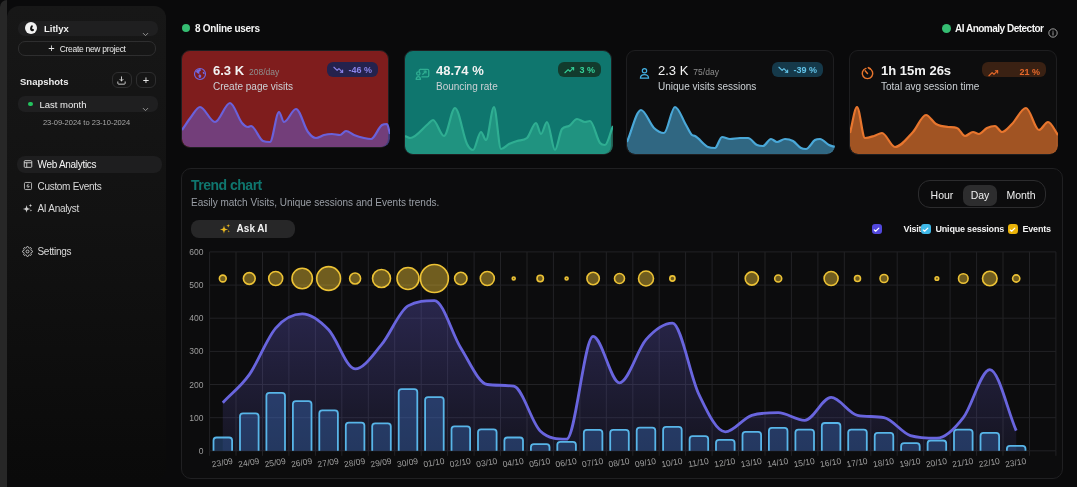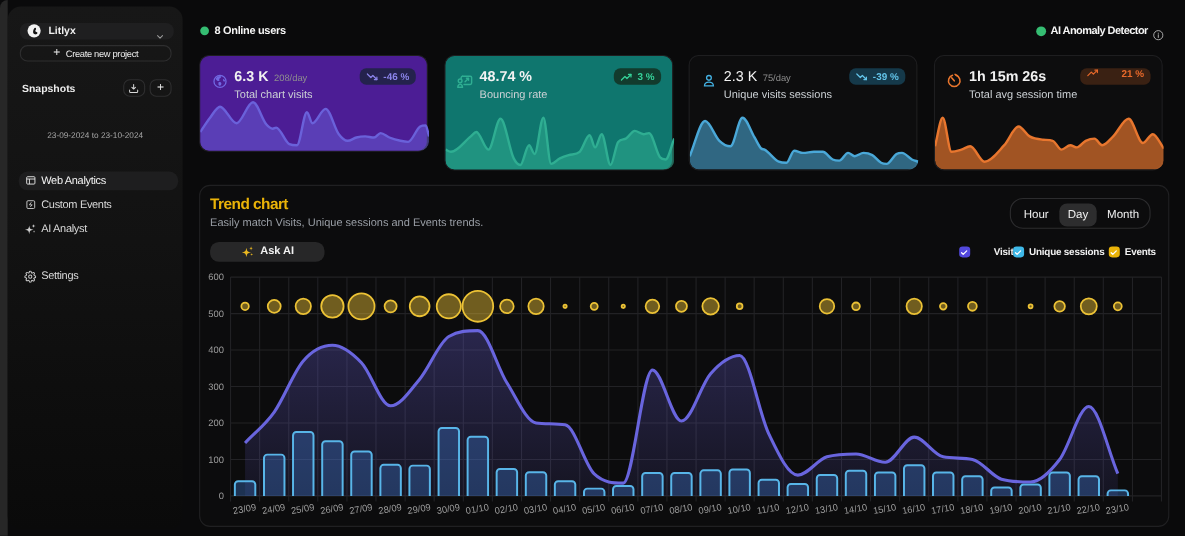--- a/index.html
+++ b/index.html
@@ -23,20 +23,27 @@
       <span style="font-size:8.5px;font-weight:500;letter-spacing:-0.3px;color:#ececec">Create new project</span>
     </div>
 <div style="position:absolute;left:13px;top:69.5px;font-size:9.5px;font-weight:600;color:#ededed">Snapshots</div>
 <div style="position:absolute;left:104.5px;top:66px;width:20px;height:16px;border:1px solid #2e2e2f;border-radius:6px;display:flex;align-items:center;justify-content:center">
       <svg width="11" height="11" viewBox="0 0 24 24" fill="none" stroke="#d9d9d9" stroke-width="2" stroke-linecap="round" stroke-linejoin="round">
         <path d="M12 4v9M8.5 9.5L12 13l3.5-3.5"></path>
         <path d="M4 15v3a2 2 0 0 0 2 2h12a2 2 0 0 0 2-2v-3"></path>
       </svg>
     </div>
 <div style="position:absolute;left:129px;top:66px;width:20px;height:16px;border:1px solid #2e2e2f;border-radius:6px;display:flex;align-items:center;justify-content:center;font-size:11px;color:#e8e8e8;font-weight:400">+</div>
+<div style="position:absolute;left:11px;top:90px;width:140px;height:16px;background:#1f1f20;border-radius:7px;display:flex;align-items:center">
+<div style="width:4.5px;height:4.5px;margin-left:10px;border-radius:50%;background:#23c45e"></div>
+<span style="margin-left:7px;font-size:9.5px;font-weight:500;color:#f0f0f0">Last month</span>
+<div style="position:absolute;right:8px;top:4px"><svg width="9" height="9" viewBox="0 0 24 24" fill="none" stroke="#9a9a9a" stroke-width="2.5" stroke-linecap="round" stroke-linejoin="round">
+          <path d="M6 9l6 6 6-6"></path>
+        </svg></div>
+    </div>
 <div style="position:absolute;left:0;top:112px;width:159px;text-align:center;font-size:7.5px;color:#a8a8a8">23-09-2024 to 23-10-2024</div>
 <div style="position:absolute;left:10px;top:171.7px;width:145px;height:17.2px;display:flex;align-items:center">
       <div style="width:11px;height:11px;margin-left:5px;display:flex;align-items:center;justify-content:center">
         <svg width="10" height="10" viewBox="0 0 24 24" fill="none" stroke="#cfcfcf" stroke-width="2">
           <rect x="3.5" y="3.5" width="17" height="17" rx="2.5"></rect>
           <path d="M13 7l-4 5.5h6L11 17" stroke-linejoin="round"></path>
         </svg>
       </div>
       <span style="margin-left:4.5px;font-size:10px;font-weight:500;letter-spacing:-0.3px;color:#d9d9d9">Custom Events</span>
     </div>
@@ -68,29 +75,29 @@
     </div>
 </div>
 <div style="position:absolute;left:182px;top:24px;width:8px;height:8px;border-radius:50%;background:#35bd72"></div>
 <div style="position:absolute;left:195px;top:22.5px;font-size:10px;font-weight:700;letter-spacing:-0.3px;color:#f5f5f5">8 Online users</div>
 <div style="position:absolute;left:942px;top:24px;width:9px;height:9px;border-radius:50%;background:#35bd72"></div>
 <div style="position:absolute;left:955px;top:23px;font-size:10px;font-weight:700;letter-spacing:-0.5px;color:#f5f5f5">AI Anomaly Detector</div>
 <div style="position:absolute;left:1047.5px;top:23.5px"><svg width="10" height="10" viewBox="0 0 24 24" fill="none" stroke="#b9b9b9" stroke-width="2">
       <circle cx="12" cy="12" r="10"></circle>
       <path d="M12 11v6M12 7.5v.5" stroke-linecap="round"></path>
     </svg></div>
-<div style="position:absolute;left:181px;top:50px;width:208px;height:88px;background:#4c1d95;border:1px solid #1e1e20;border-radius:9px">
+<div style="position:absolute;left:181px;top:50px;width:208px;height:98px;background:#7f1d1d;border:1px solid #1e1e20;border-radius:9px">
 <div style="position:absolute;left:10px;top:15px;width:15px;height:15px;display:flex;align-items:center;justify-content:center">
       <svg width="14" height="14" viewBox="0 0 24 24">
         <circle cx="12" cy="12" r="9.4" fill="none" stroke="#7168e2" stroke-width="2"></circle>
         <path fill="#7168e2" d="M5 8.2C7 4.7 10 3.2 13 3.7c1 1.5.5 3-1 3.5-1 .4-1.5 1.5-1 2.5.6 1.1-.2 2-1.5 1.8C8 11.2 6.5 10.2 5 8.2zM10.3 13.1c1.8-.3 3.5.6 3.8 2 .3 1.2-.5 2.3-1.3 3.2-.7.8-2 .7-2.6-.2-.8-1.3-1-2.5-.6-3.8.2-.6.4-1.1.7-1.2zM17.6 8.3c1 .4 1.9 1.4 2.3 2.6.2.8-.4 1.5-1.2 1.3-1-.2-1.8-1-1.9-2.1-.1-.9.1-2.1.8-1.8z"></path>
       </svg>
     </div>
 <div style="position:absolute;left:31px;top:9.5px;white-space:nowrap"><span style="font-size:13px;font-weight:700;color:#f2f2f2">6.3 K</span><span style="font-size:8.5px;font-weight:500;color:#8f8f8f;margin-left:5px">208/day</span></div>
-<div style="position:absolute;left:31px;top:30px;font-size:10px;color:#ccd1d5;white-space:nowrap">Total chart visits</div>
+<div style="position:absolute;left:31px;top:30px;font-size:10px;color:#ccd1d5;white-space:nowrap">Create page visits</div>
 <div style="position:absolute;right:10px;top:11px;height:15px;padding:0 6px;display:flex;align-items:center;gap:4px;background:#24224d;border-radius:6px">
       <svg width="11" height="8" viewBox="0 0 24 16" fill="none" stroke="#8b84ea" stroke-width="2.4" stroke-linecap="round" stroke-linejoin="round">
         <path d="M2 2l7 7 4-4 8 8"></path>
         <path d="M21 8v5h-5"></path>
       </svg>
       <span style="font-size:9px;font-weight:700;color:#8b84ea">-46 %</span>
     </div>
 <div style="position:absolute;left:0;bottom:0;width:208px;height:62px;overflow:hidden;border-radius:0 0 8px 8px">
       <svg width="208" height="62" viewBox="0 0 208 62" style="position:absolute;left:0;bottom:0;border-radius:0 0 8px 8px" preserveAspectRatio="none">
         <path d="M0.0,45.0 C3.0,40.7 6.0,35.8 9.0,32.0 C12.0,28.2 15.0,22.0 18.0,22.0 C23.0,22.0 28.0,37.0 33.0,37.0 C38.0,37.0 43.0,18.0 48.0,18.0 C52.0,18.0 56.0,33.3 60.0,38.0 C62.0,40.3 64.0,42.0 66.0,42.0 C67.0,42.0 68.0,41.0 69.0,41.0 C73.0,41.0 77.0,54.3 81.0,56.0 C83.3,57.0 85.7,57.0 88.0,57.0 C91.0,57.0 94.0,27.0 97.0,27.0 C98.7,27.0 100.3,37.0 102.0,37.0 C106.0,37.0 110.0,24.0 114.0,24.0 C118.0,24.0 122.0,41.7 126.0,47.0 C128.7,50.6 131.3,53.0 134.0,53.0 C136.7,53.0 139.3,50.7 142.0,50.0 C144.7,49.3 147.3,49.0 150.0,49.0 C152.7,49.0 155.3,50.0 158.0,50.0 C160.0,50.0 162.0,46.0 164.0,46.0 C166.7,46.0 169.3,48.9 172.0,50.0 C175.3,51.3 178.7,52.3 182.0,53.0 C184.3,53.5 186.7,54.0 189.0,54.0 C192.7,54.0 196.3,42.2 200.0,40.0 C201.7,39.0 203.3,39.0 205.0,39.0 C206.0,39.0 207.0,45.7 208.0,49.0 L208,66 L0,66 Z" fill="rgba(104,95,215,0.50)"></path>
@@ -151,36 +158,36 @@
 <div style="position:absolute;left:849px;top:50px;width:208px;height:105px;background:#0d0d0e;border:1px solid #1e1e20;border-radius:9px">
 <div style="position:absolute;left:10px;top:15px;width:15px;height:15px;display:flex;align-items:center;justify-content:center">
       <svg width="15" height="15" viewBox="0 0 24 24" fill="none" stroke="#e8752d" stroke-width="2.3" stroke-linecap="round">
         <path d="M14.5 3.8a8.4 8.4 0 1 1-5 0"></path>
         <path d="M12 12L8.2 7.6"></path>
         <path d="M13.2 2.6l3.4 1.8"></path>
       </svg>
     </div>
 <div style="position:absolute;left:31px;top:9.5px;white-space:nowrap"><span style="font-size:13px;font-weight:700;color:#f2f2f2">1h 15m 26s</span></div>
 <div style="position:absolute;left:31px;top:30px;font-size:10px;color:#ccd1d5;white-space:nowrap">Total avg session time</div>
-<div style="position:absolute;right:10px;top:11px;height:15px;padding:0 6px;display:flex;align-items:flex-start;gap:20px;background:#3a2113;border-radius:6px">
+<div style="position:absolute;right:10px;top:11px;height:15px;padding:0 6px;display:flex;align-items:flex-end;gap:20px;background:#3a2113;border-radius:6px">
       <svg width="11" height="8" viewBox="0 0 24 16" fill="none" stroke="#e8692a" stroke-width="2.4" stroke-linecap="round" stroke-linejoin="round">
         <path d="M2 14l7-7 4 4 8-8"></path>
         <path d="M21 8V3h-5"></path>
       </svg>
       <span style="font-size:9px;font-weight:700;color:#e8692a">21 %</span>
     </div>
 <div style="position:absolute;left:0;bottom:0;width:208px;height:62px;overflow:hidden;border-radius:0 0 8px 8px">
       <svg width="208" height="62" viewBox="0 0 208 62" style="position:absolute;left:0;bottom:0;border-radius:0 0 8px 8px" preserveAspectRatio="none">
         <path d="M0.0,41.0 C2.3,32.3 4.7,15.0 7.0,15.0 C9.7,15.0 12.3,46.0 15.0,46.0 C18.0,46.0 21.0,44.9 24.0,44.0 C26.7,43.2 29.3,41.0 32.0,41.0 C36.3,41.0 40.7,55.0 45.0,55.0 C51.0,55.0 57.0,46.4 63.0,40.0 C67.3,35.4 71.7,23.0 76.0,23.0 C79.3,23.0 82.7,30.1 86.0,32.0 C90.0,34.3 94.0,34.6 98.0,35.0 C101.0,35.3 104.0,35.0 107.0,36.0 C109.7,36.8 112.3,44.0 115.0,44.0 C117.7,44.0 120.3,40.0 123.0,40.0 C125.0,40.0 127.0,42.0 129.0,42.0 C131.7,42.0 134.3,37.3 137.0,36.0 C139.7,34.7 142.3,34.0 145.0,34.0 C147.3,34.0 149.7,40.0 152.0,40.0 C155.3,40.0 158.7,35.2 162.0,32.0 C166.7,27.5 171.3,16.0 176.0,16.0 C180.3,16.0 184.7,38.0 189.0,38.0 C192.0,38.0 195.0,30.0 198.0,30.0 C201.3,30.0 204.7,38.7 208.0,43.0 L208,66 L0,66 Z" fill="rgba(232,118,46,0.68)"></path>
         <path d="M0.0,41.0 C2.3,32.3 4.7,15.0 7.0,15.0 C9.7,15.0 12.3,46.0 15.0,46.0 C18.0,46.0 21.0,44.9 24.0,44.0 C26.7,43.2 29.3,41.0 32.0,41.0 C36.3,41.0 40.7,55.0 45.0,55.0 C51.0,55.0 57.0,46.4 63.0,40.0 C67.3,35.4 71.7,23.0 76.0,23.0 C79.3,23.0 82.7,30.1 86.0,32.0 C90.0,34.3 94.0,34.6 98.0,35.0 C101.0,35.3 104.0,35.0 107.0,36.0 C109.7,36.8 112.3,44.0 115.0,44.0 C117.7,44.0 120.3,40.0 123.0,40.0 C125.0,40.0 127.0,42.0 129.0,42.0 C131.7,42.0 134.3,37.3 137.0,36.0 C139.7,34.7 142.3,34.0 145.0,34.0 C147.3,34.0 149.7,40.0 152.0,40.0 C155.3,40.0 158.7,35.2 162.0,32.0 C166.7,27.5 171.3,16.0 176.0,16.0 C180.3,16.0 184.7,38.0 189.0,38.0 C192.0,38.0 195.0,30.0 198.0,30.0 C201.3,30.0 204.7,38.7 208.0,43.0" fill="none" stroke="#e8762e" stroke-width="2.2"></path>
       </svg>
     </div>
 </div>
 <div style="position:absolute;left:181px;top:168px;width:882px;height:311px;background:#0c0c0d;border:1px solid #202022;border-radius:10px"></div>
-<div style="position:absolute;left:191px;top:177px;font-size:14px;font-weight:700;letter-spacing:-0.5px;color:#eab308">Trend chart</div>
+<div style="position:absolute;left:191px;top:177px;font-size:14px;font-weight:700;letter-spacing:-0.5px;color:#0f766e">Trend chart</div>
 <div style="position:absolute;left:191px;top:197px;font-size:10px;color:#9a9fa6">Easily match Visits, Unique sessions and Events trends.</div>
 <div style="position:absolute;left:191px;top:219.5px;width:104px;height:18px;background:#272728;border-radius:8px;display:flex;align-items:center;justify-content:center;gap:6px">
     <svg width="12" height="12" viewBox="0 0 24 24" fill="#eab821">
       <path d="M10 4.5 C11.53 11.47 11.53 11.47 18.5 13 C11.53 14.53 11.53 14.53 10 21.5 C8.47 14.53 8.47 14.53 1.5 13 C8.47 11.47 8.47 11.47 10 4.5 Z M18.5 1.5 C19.22 4.78 19.22 4.78 22.5 5.5 C19.22 6.22 19.22 6.22 18.5 9.5 C17.78 6.22 17.78 6.22 14.5 5.5 C17.78 4.78 17.78 4.78 18.5 1.5 Z M19.5 13.9 C19.968 16.032 19.968 16.032 22.1 16.5 C19.968 16.968 19.968 16.968 19.5 19.1 C19.032 16.968 19.032 16.968 16.9 16.5 C19.032 16.032 19.032 16.032 19.5 13.9 Z"></path>
     </svg>
     <span style="font-size:10px;font-weight:600;color:#f2f2f2">Ask AI</span>
   </div>
 <div style="position:absolute;left:918px;top:180px;width:128px;height:28px;border:1px solid #2c2c2e;border-radius:12px">
 <div style="position:absolute;left:5px;top:3.5px;width:36px;height:21px;display:flex;align-items:center;justify-content:center;font-size:10.5px;font-weight:500;color:#f0f0f0">Hour</div>
     <div style="position:absolute;left:44px;top:3.5px;width:34px;height:21px;background:#2d2d2e;border-radius:7px;display:flex;align-items:center;justify-content:center;font-size:10.5px;font-weight:500;color:#f0f0f0">Day</div>

